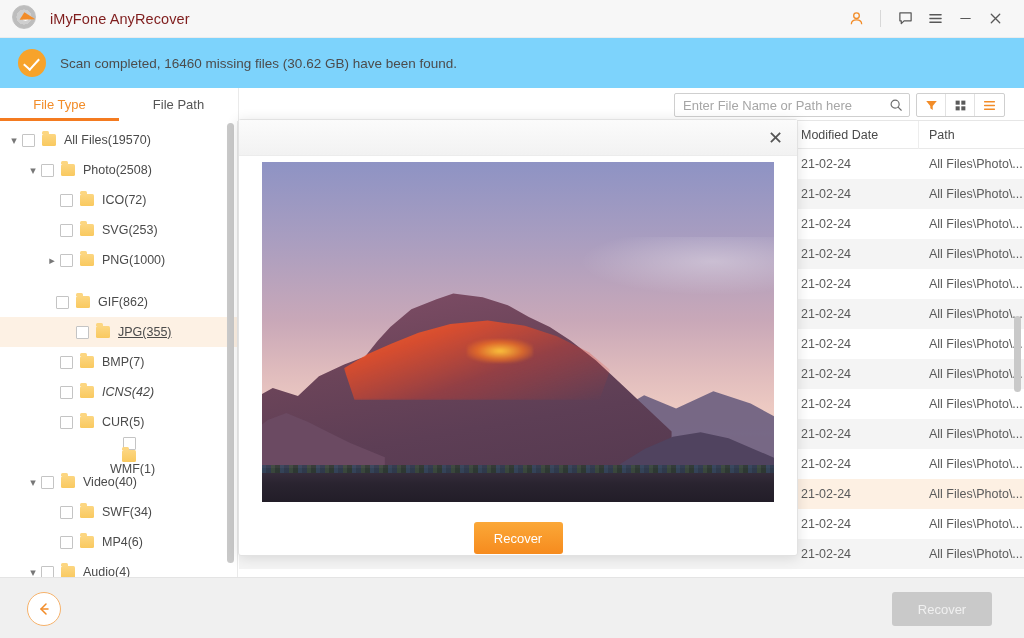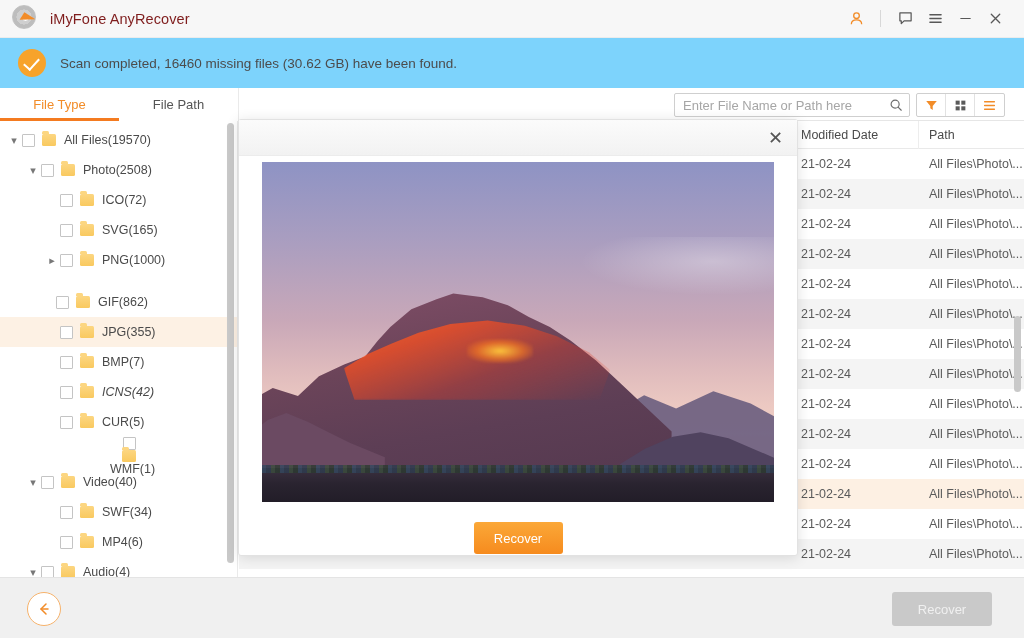--- a/index.html
+++ b/index.html
@@ -357,35 +357,35 @@
         <div class="tree-row" style="padding-left: 44px;">
           <span class="caret"></span>
           <span class="cbox"></span>
           <span class="folder"></span>
           <span class="tree-label">ICO(72)</span>
         </div>
         <div class="tree-row" style="padding-left: 44px;">
           <span class="caret"></span>
           <span class="cbox"></span>
           <span class="folder"></span>
-          <span class="tree-label">SVG(165)</span>
+          <span class="tree-label">SVG(253)</span>
         </div>
         <div class="tree-row" style="padding-left: 44px;">
           <span class="caret right"></span>
           <span class="cbox"></span>
           <span class="folder"></span>
           <span class="tree-label">PNG(1000)</span>
         </div>
         <div class="tree-row" style="padding-left: 40px; margin-top: 12px;">
           <span class="caret"></span>
           <span class="cbox"></span>
           <span class="folder"></span>
           <span class="tree-label">GIF(862)</span>
         </div>
-        <div class="tree-row selected" style="padding-left: 44px;">
+        <div class="tree-row selected" style="padding-left: 60px; text-decoration: underline;">
           <span class="caret"></span>
           <span class="cbox"></span>
           <span class="folder"></span>
           <span class="tree-label">JPG(355)</span>
         </div>
         <div class="tree-row" style="padding-left: 44px;">
           <span class="caret"></span>
           <span class="cbox"></span>
           <span class="folder"></span>
           <span class="tree-label">BMP(7)</span>

